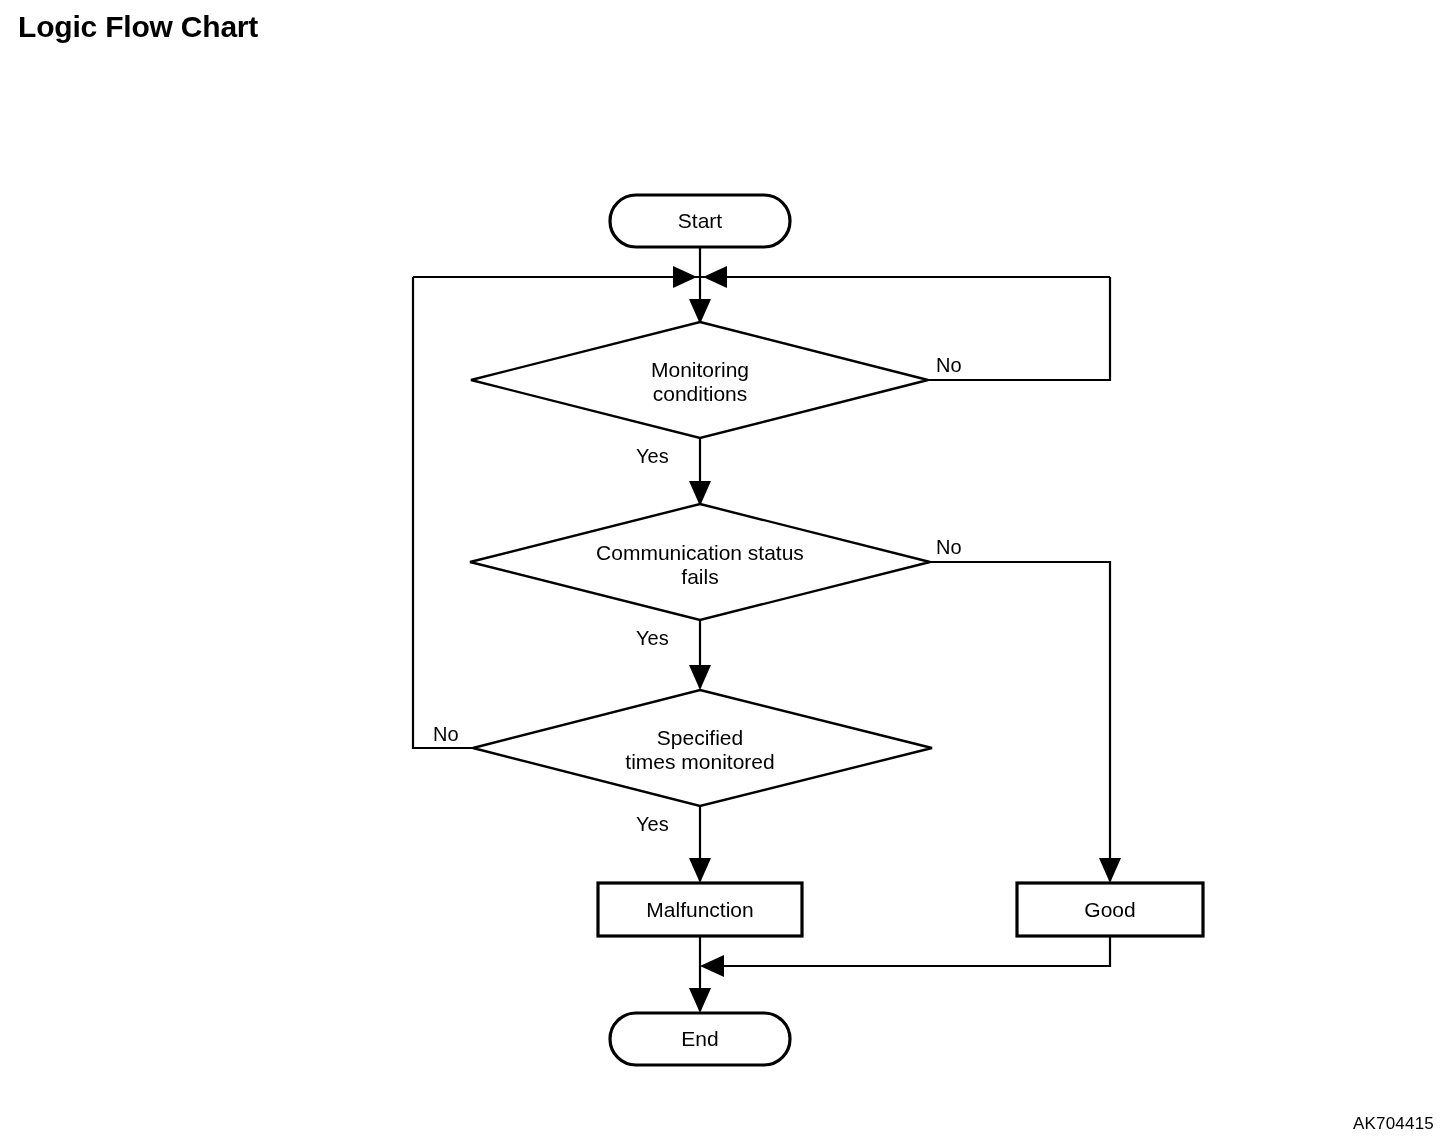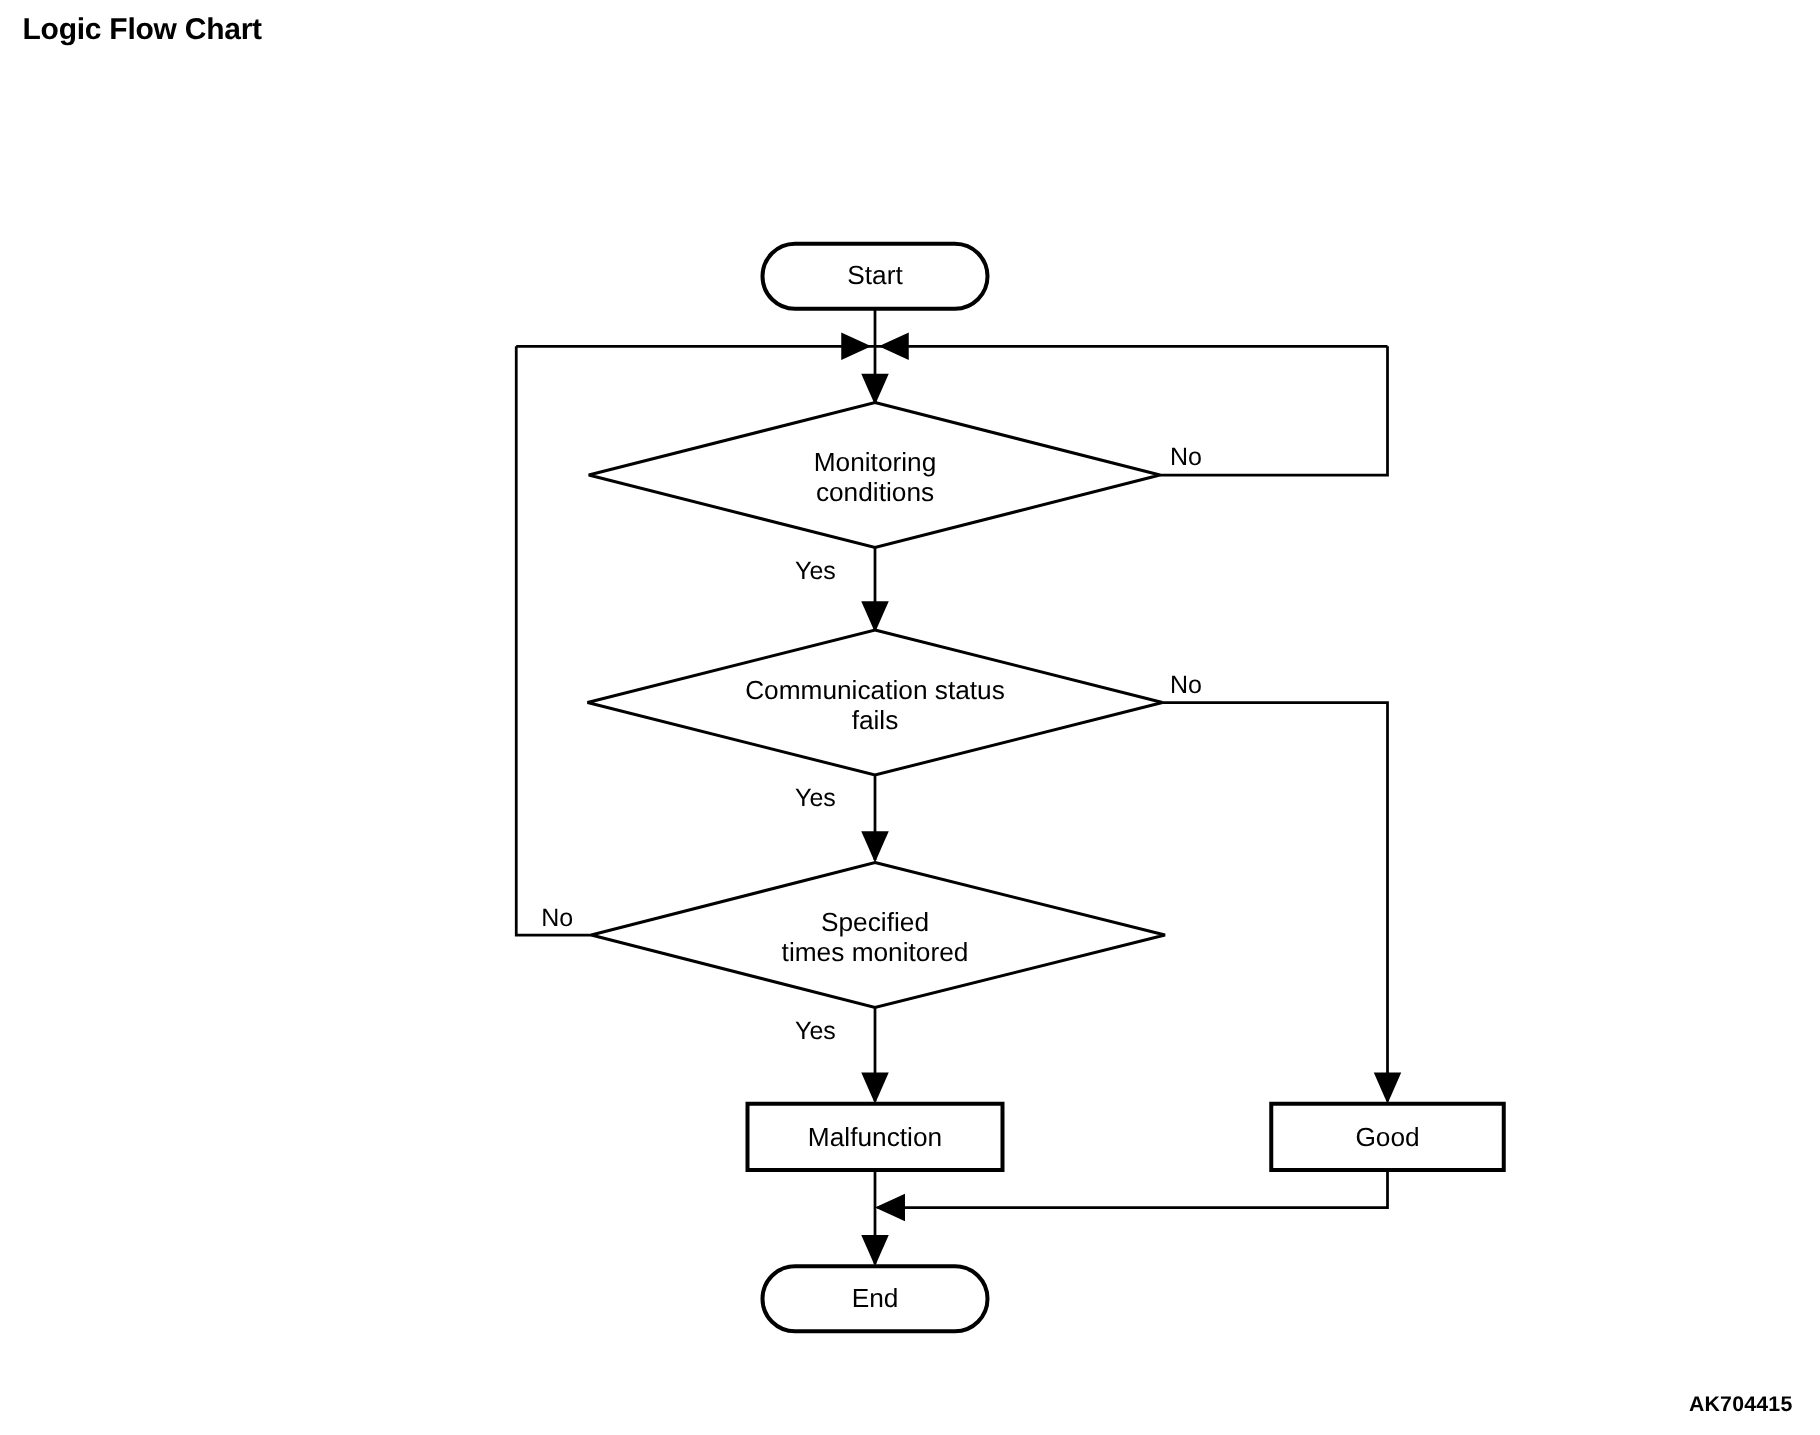--- a/index.html
+++ b/index.html
@@ -12,31 +12,31 @@
     height: 1148px;
     position: relative;
     font-family: "Liberation Sans", sans-serif;
     color: #000000;
     overflow: hidden;
   }
   #page-title {
     position: absolute;
     left: 18px;
     top: 10px;
-    font-size: 24px;
+    font-size: 30px;
     font-weight: bold;
     letter-spacing: -0.2px;
     white-space: nowrap;
   }
   #figure-id {
     position: absolute;
     right: 22px;
     bottom: 14px;
     font-size: 17px;
-    font-weight: bold;
+    font-weight: normal;
     letter-spacing: 0.2px;
   }
   #flow-svg {
     position: absolute;
     left: 0;
     top: 0;
   }
   .node-shape {
     fill: #ffffff;
     stroke: #000000;

